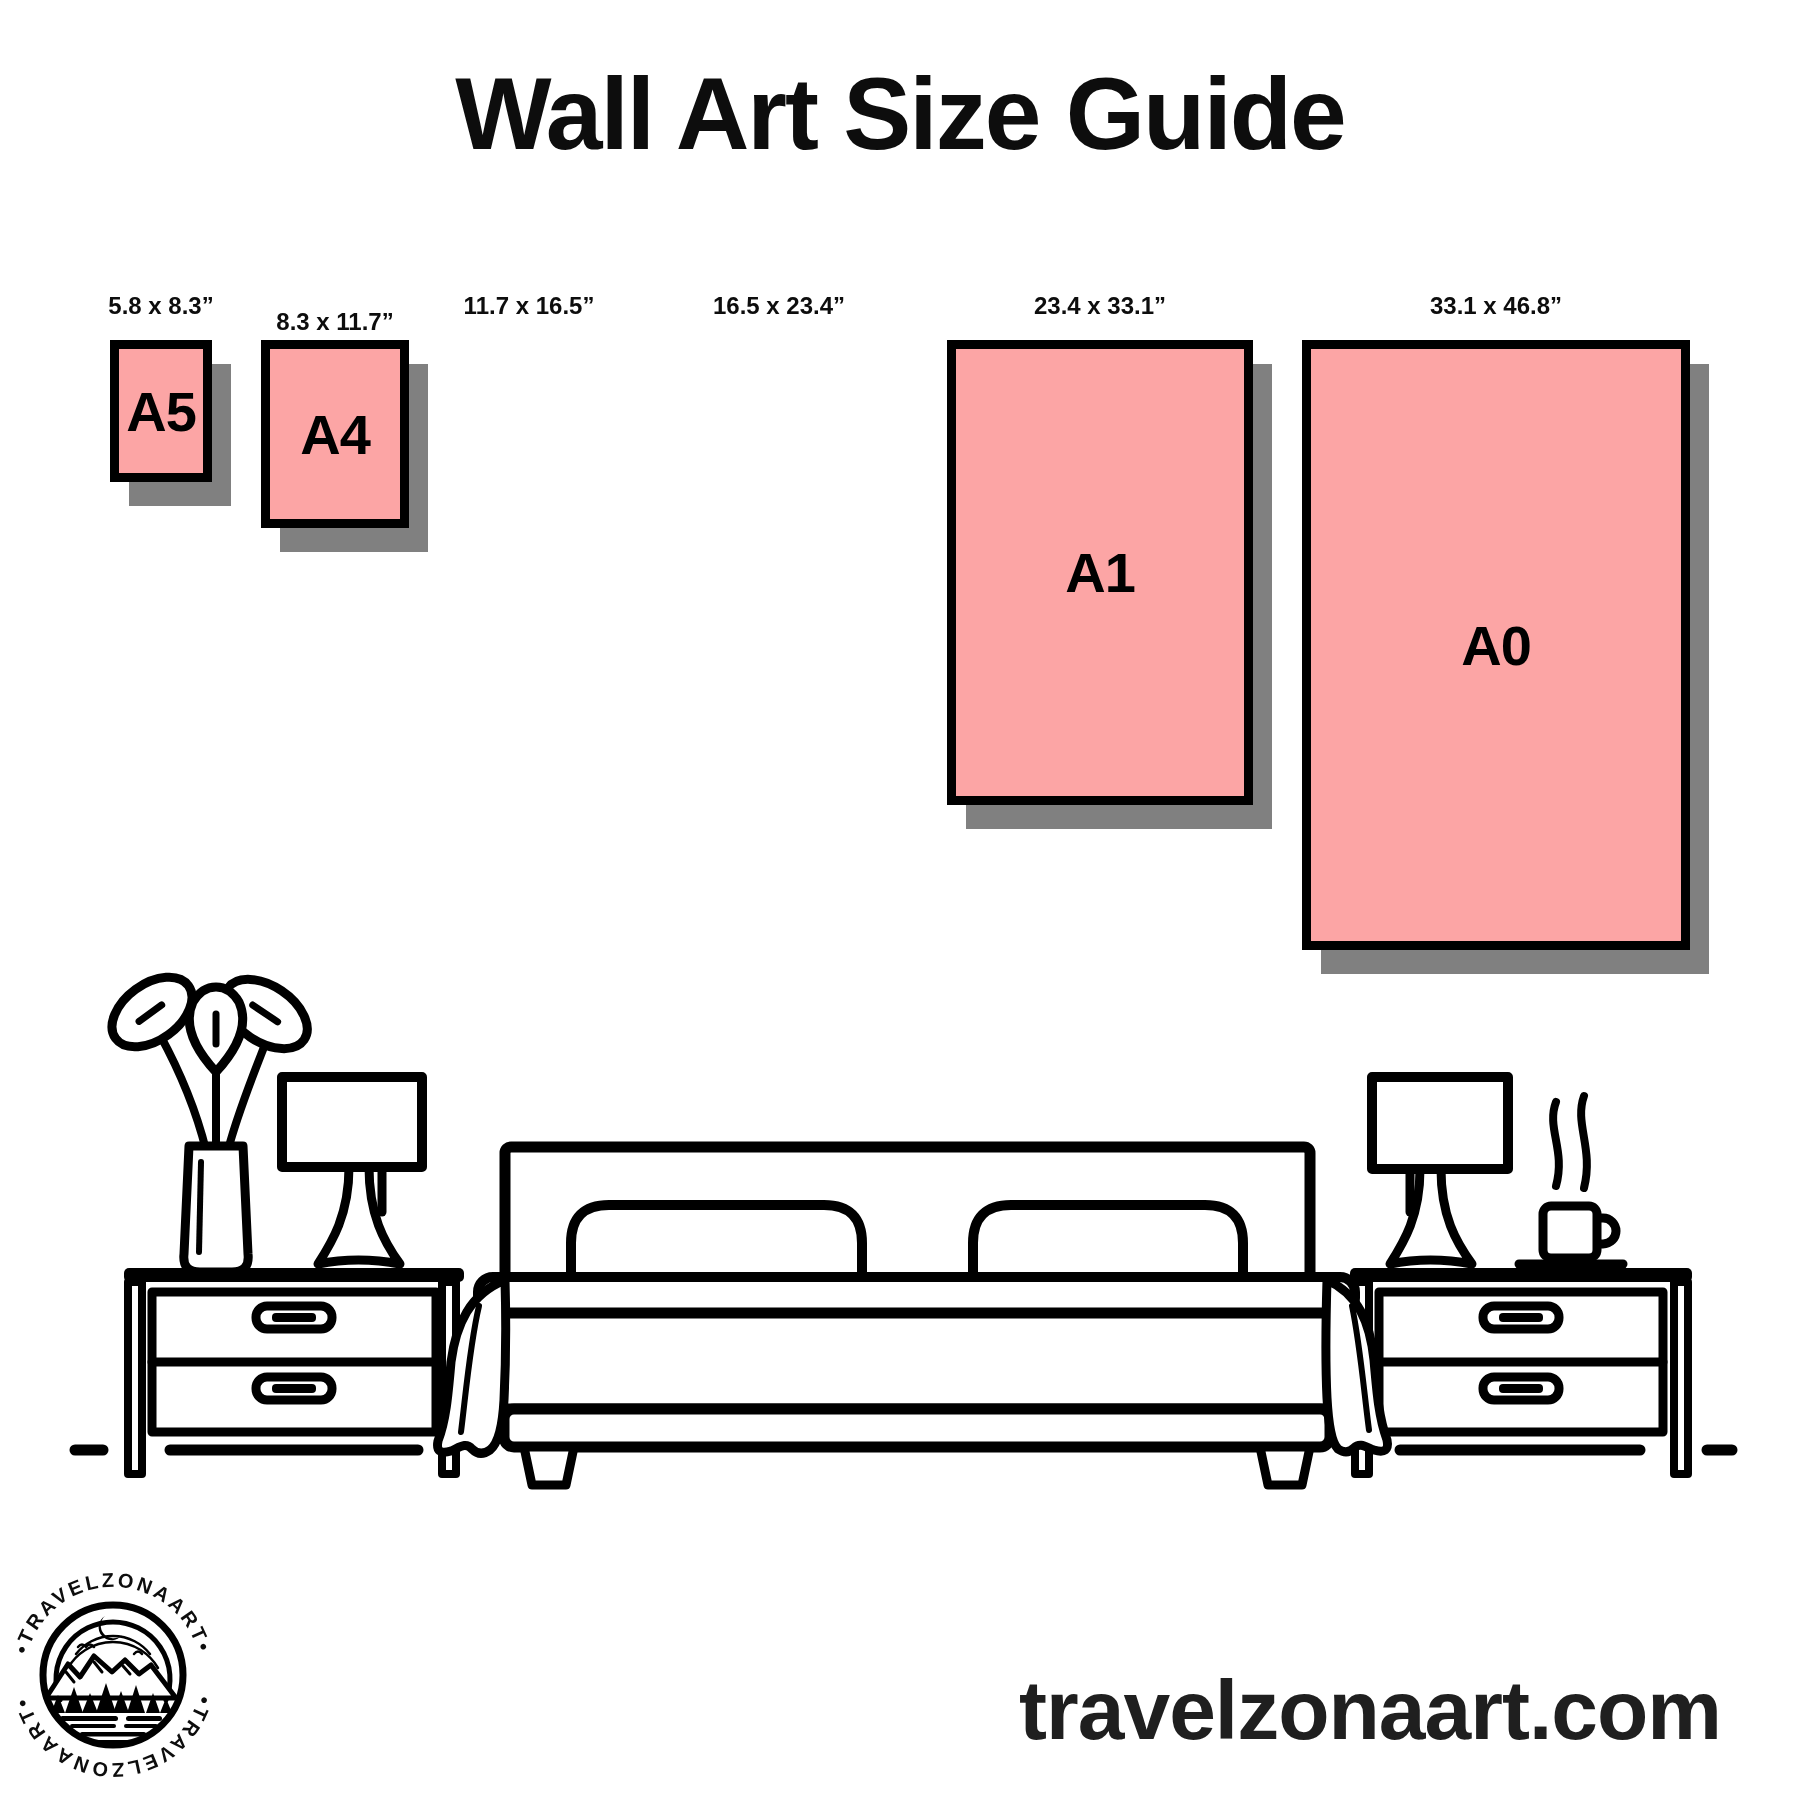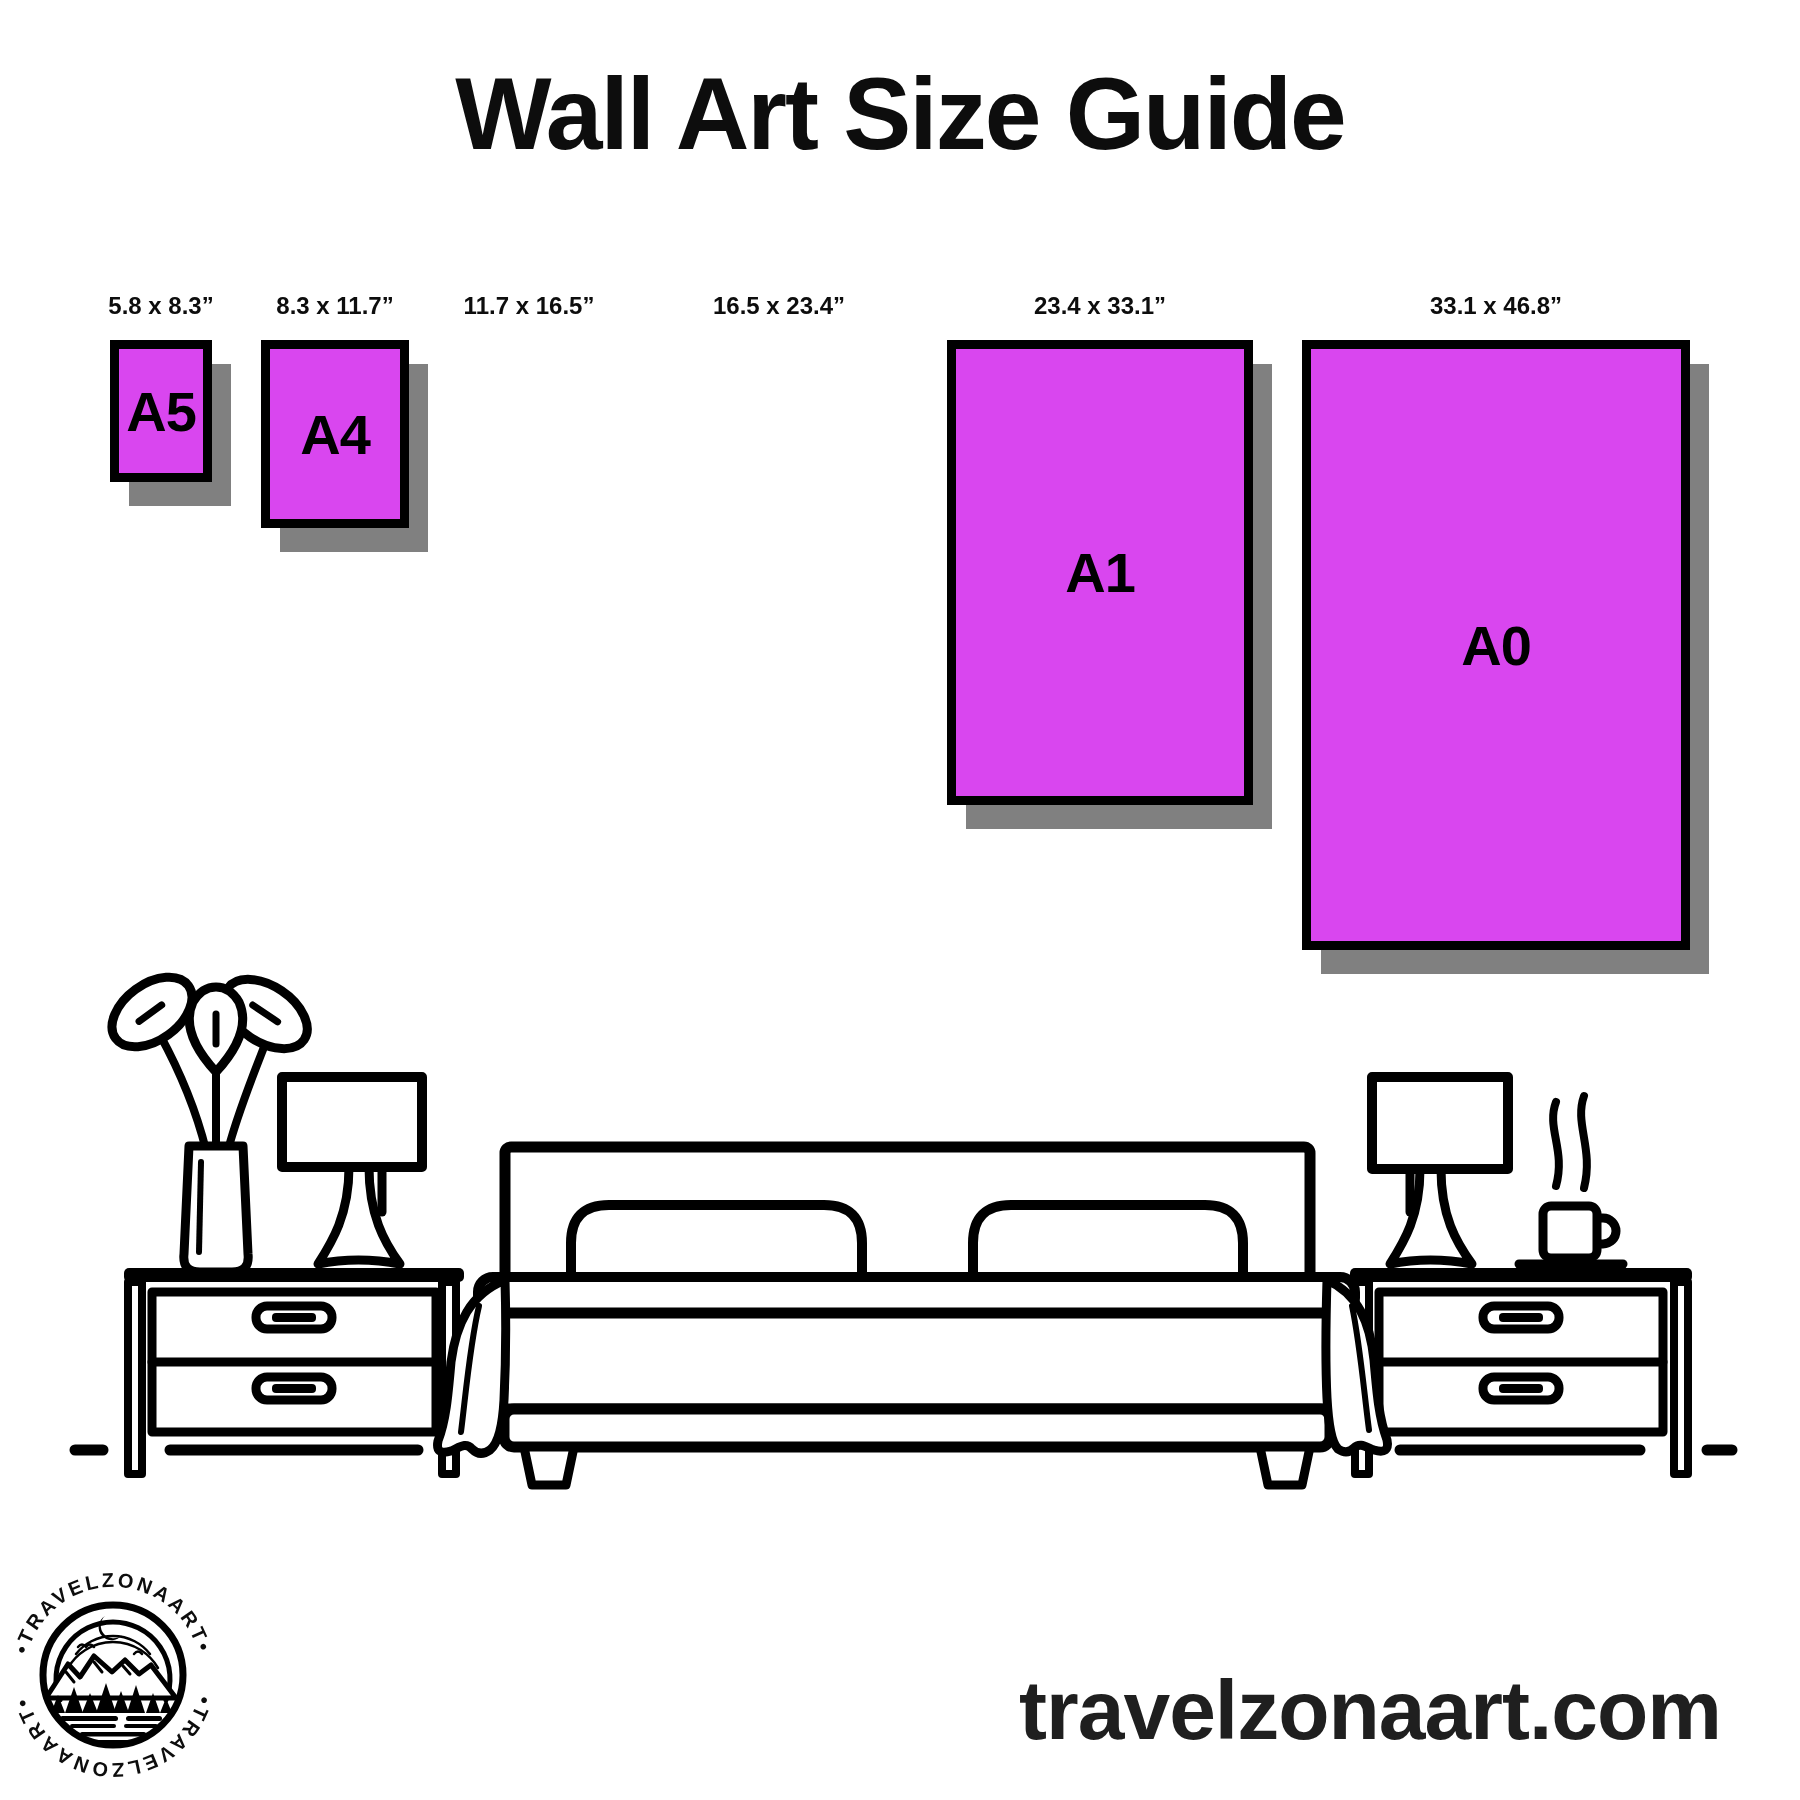--- a/index.html
+++ b/index.html
@@ -10,34 +10,34 @@
   }
   .page-title{
     position:absolute;top:56px;left:0;width:1800px;text-align:center;
     font-size:102px;font-weight:800;letter-spacing:-2px;color:#0d0d0d;
   }
   .size-label{
     position:absolute;top:292px;height:36px;text-align:center;
     font-size:24px;font-weight:700;color:#0d0d0d;white-space:nowrap;
   }
   .frame{
-    position:absolute;top:340px;background:#d946ef;border:9px solid #000;
+    position:absolute;top:340px;background:#fca5a5;border:9px solid #000;
     box-shadow:19px 24px 0 0 #808080;box-sizing:border-box;
     display:flex;align-items:center;justify-content:center;
   }
   .frame span{font-size:56px;font-weight:700;letter-spacing:-1px;}
   
   .f-a5{left:110px;width:102px;height:142px;}
   .f-a4{left:261px;width:148px;height:188px;}
   .f-a3{left:439px;width:180px;height:268px;}
   .f-a2{left:658px;width:242px;height:348px;}
   .f-a1{left:947px;width:306px;height:465px;}
   .f-a0{left:1302px;width:388px;height:610px;}
   .l-a5{left:60px;width:202px;}
-  .l-a4{left:211px;width:248px;}
+  .l-a4{left:211px;width:248px;margin-top:16px;}
   .l-a3{left:389px;width:280px;}
   .l-a2{left:608px;width:342px;}
   .l-a1{left:897px;width:406px;}
   .l-a0{left:1252px;width:488px;}
   .scene{position:absolute;left:0;top:950px;}
   .logo{position:absolute;left:8px;top:1548px;}
   .website{
     position:absolute;left:960px;top:1662px;width:820px;text-align:center;
     font-size:84px;font-weight:800;letter-spacing:-1px;color:#1f1f1f;white-space:nowrap;
   }

